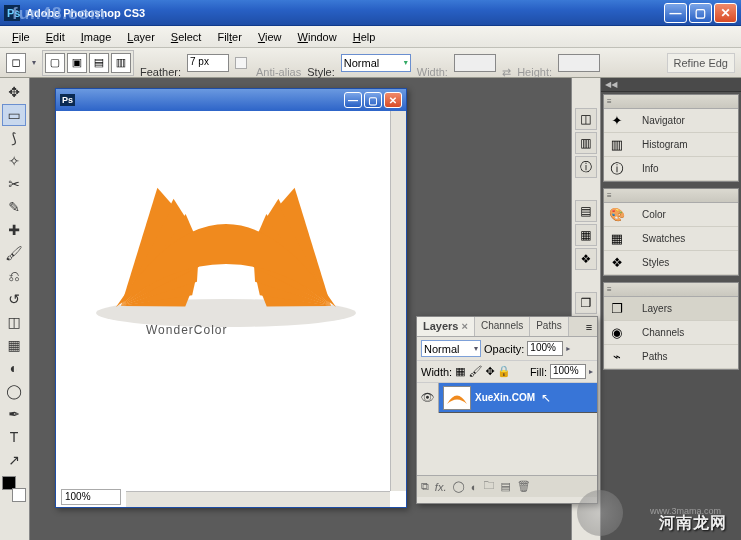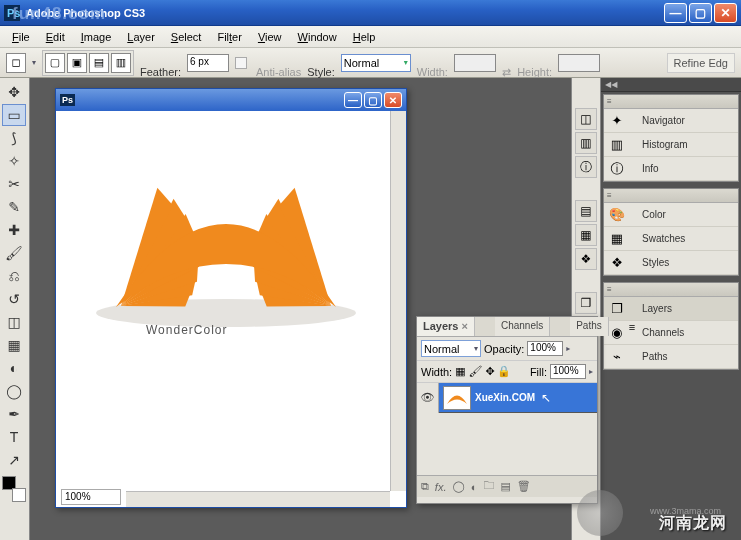--- a/index.html
+++ b/index.html
@@ -59,21 +59,21 @@
 
 .panel-block{ background:#e6e4dd; border:1px solid #888; margin:2px 2px 6px 2px;}
 .panel-head{ height:14px; background:linear-gradient(#dbd9d0,#cac8bf); border-bottom:1px solid #aaa; display:flex; align-items:center; padding:0 3px; color:#555; font-size:8px;}
 .panel-row{ display:flex; align-items:center; height:24px; padding:2px 4px; gap:4px; border-bottom:1px solid #d0cec5;}
 .panel-row.active{ background:#d6d4ca;}
 .prow-icon{ width:18px; height:18px; display:flex; align-items:center; justify-content:center; font-size:13px; flex-shrink:0;}
 .prow-label{ font-size:10px; color:#333;padding-left:12px;}
 
 
 .layers-panel{ position:absolute; left:416px; top:238px; width:182px; height:188px; background:#e6e4dd; border:1px solid #888; box-shadow:2px 2px 6px rgba(0,0,0,0.4);}
-.lp-tabs{ height:20px; display:flex; border-bottom:1px solid #aaa; background:#dbd9d0;gap:20px;}
+.lp-tabs{ height:20px; display:flex; border-bottom:1px solid #aaa; background:#dbd9d0;}
 .lp-tab{ padding:3px 6px; font-size:10px; border-right:1px solid #bbb; background:#e6e4dd; color:#444;}
 .lp-tab.active{ background:#f0efe9; font-weight:bold;}
 .lp-tab .x{ margin-left:3px; color:#888;}
 .lp-menu{ margin-left:auto; width:16px; display:flex; align-items:center; justify-content:center;}
 .lp-row{ display:flex; align-items:center; padding:3px 4px; gap:3px; border-bottom:1px solid #ccc; font-size:10px;}
 .lp-select{ width:60px; height:17px; border:1px solid #7da0d8; background:#fff; font-size:10px; display:flex; align-items:center; justify-content:space-between; padding:0 2px;}
 .lp-input{ width:36px; height:15px; border:1px solid #888; background:#fff; font-size:10px; padding:0 2px;}
 .lp-layerlist{ height:92px; background:#e6e4dd;}
 .lp-layer{ height:30px; display:flex; align-items:center; background:#3875d7; color:#fff; border-bottom:1px solid #555;}
 .lp-eye{ width:22px; height:30px; background:#e6e4dd; display:flex; align-items:center; justify-content:center; color:#333; border-right:1px solid #aaa;}
@@ -124,21 +124,21 @@
 <div class="optionsbar">
   <div class="opt-box">◻</div>
   <span class="mini-arrow">▾</span>
   <div class="opt-group">
     <div class="opt-box">▢</div>
     <div class="opt-box">▣</div>
     <div class="opt-box">▤</div>
     <div class="opt-box">▥</div>
   </div>
   <span class="opt-label">Feather:</span>
-  <div class="opt-input">6 px</div>
+  <div class="opt-input">7 px</div>
   <span class="chk"></span>
   <span class="opt-label gray">Anti-alias</span>
   <span class="opt-label">Style:</span>
   <div class="opt-select">
       <span>Normal</span>
       <span class="arrow">▾</span>
     </div>
   <span class="opt-label gray">Width:</span>
   <div class="opt-input" style="background:#eee"></div>
   <span class="opt-label gray">⇄</span>

